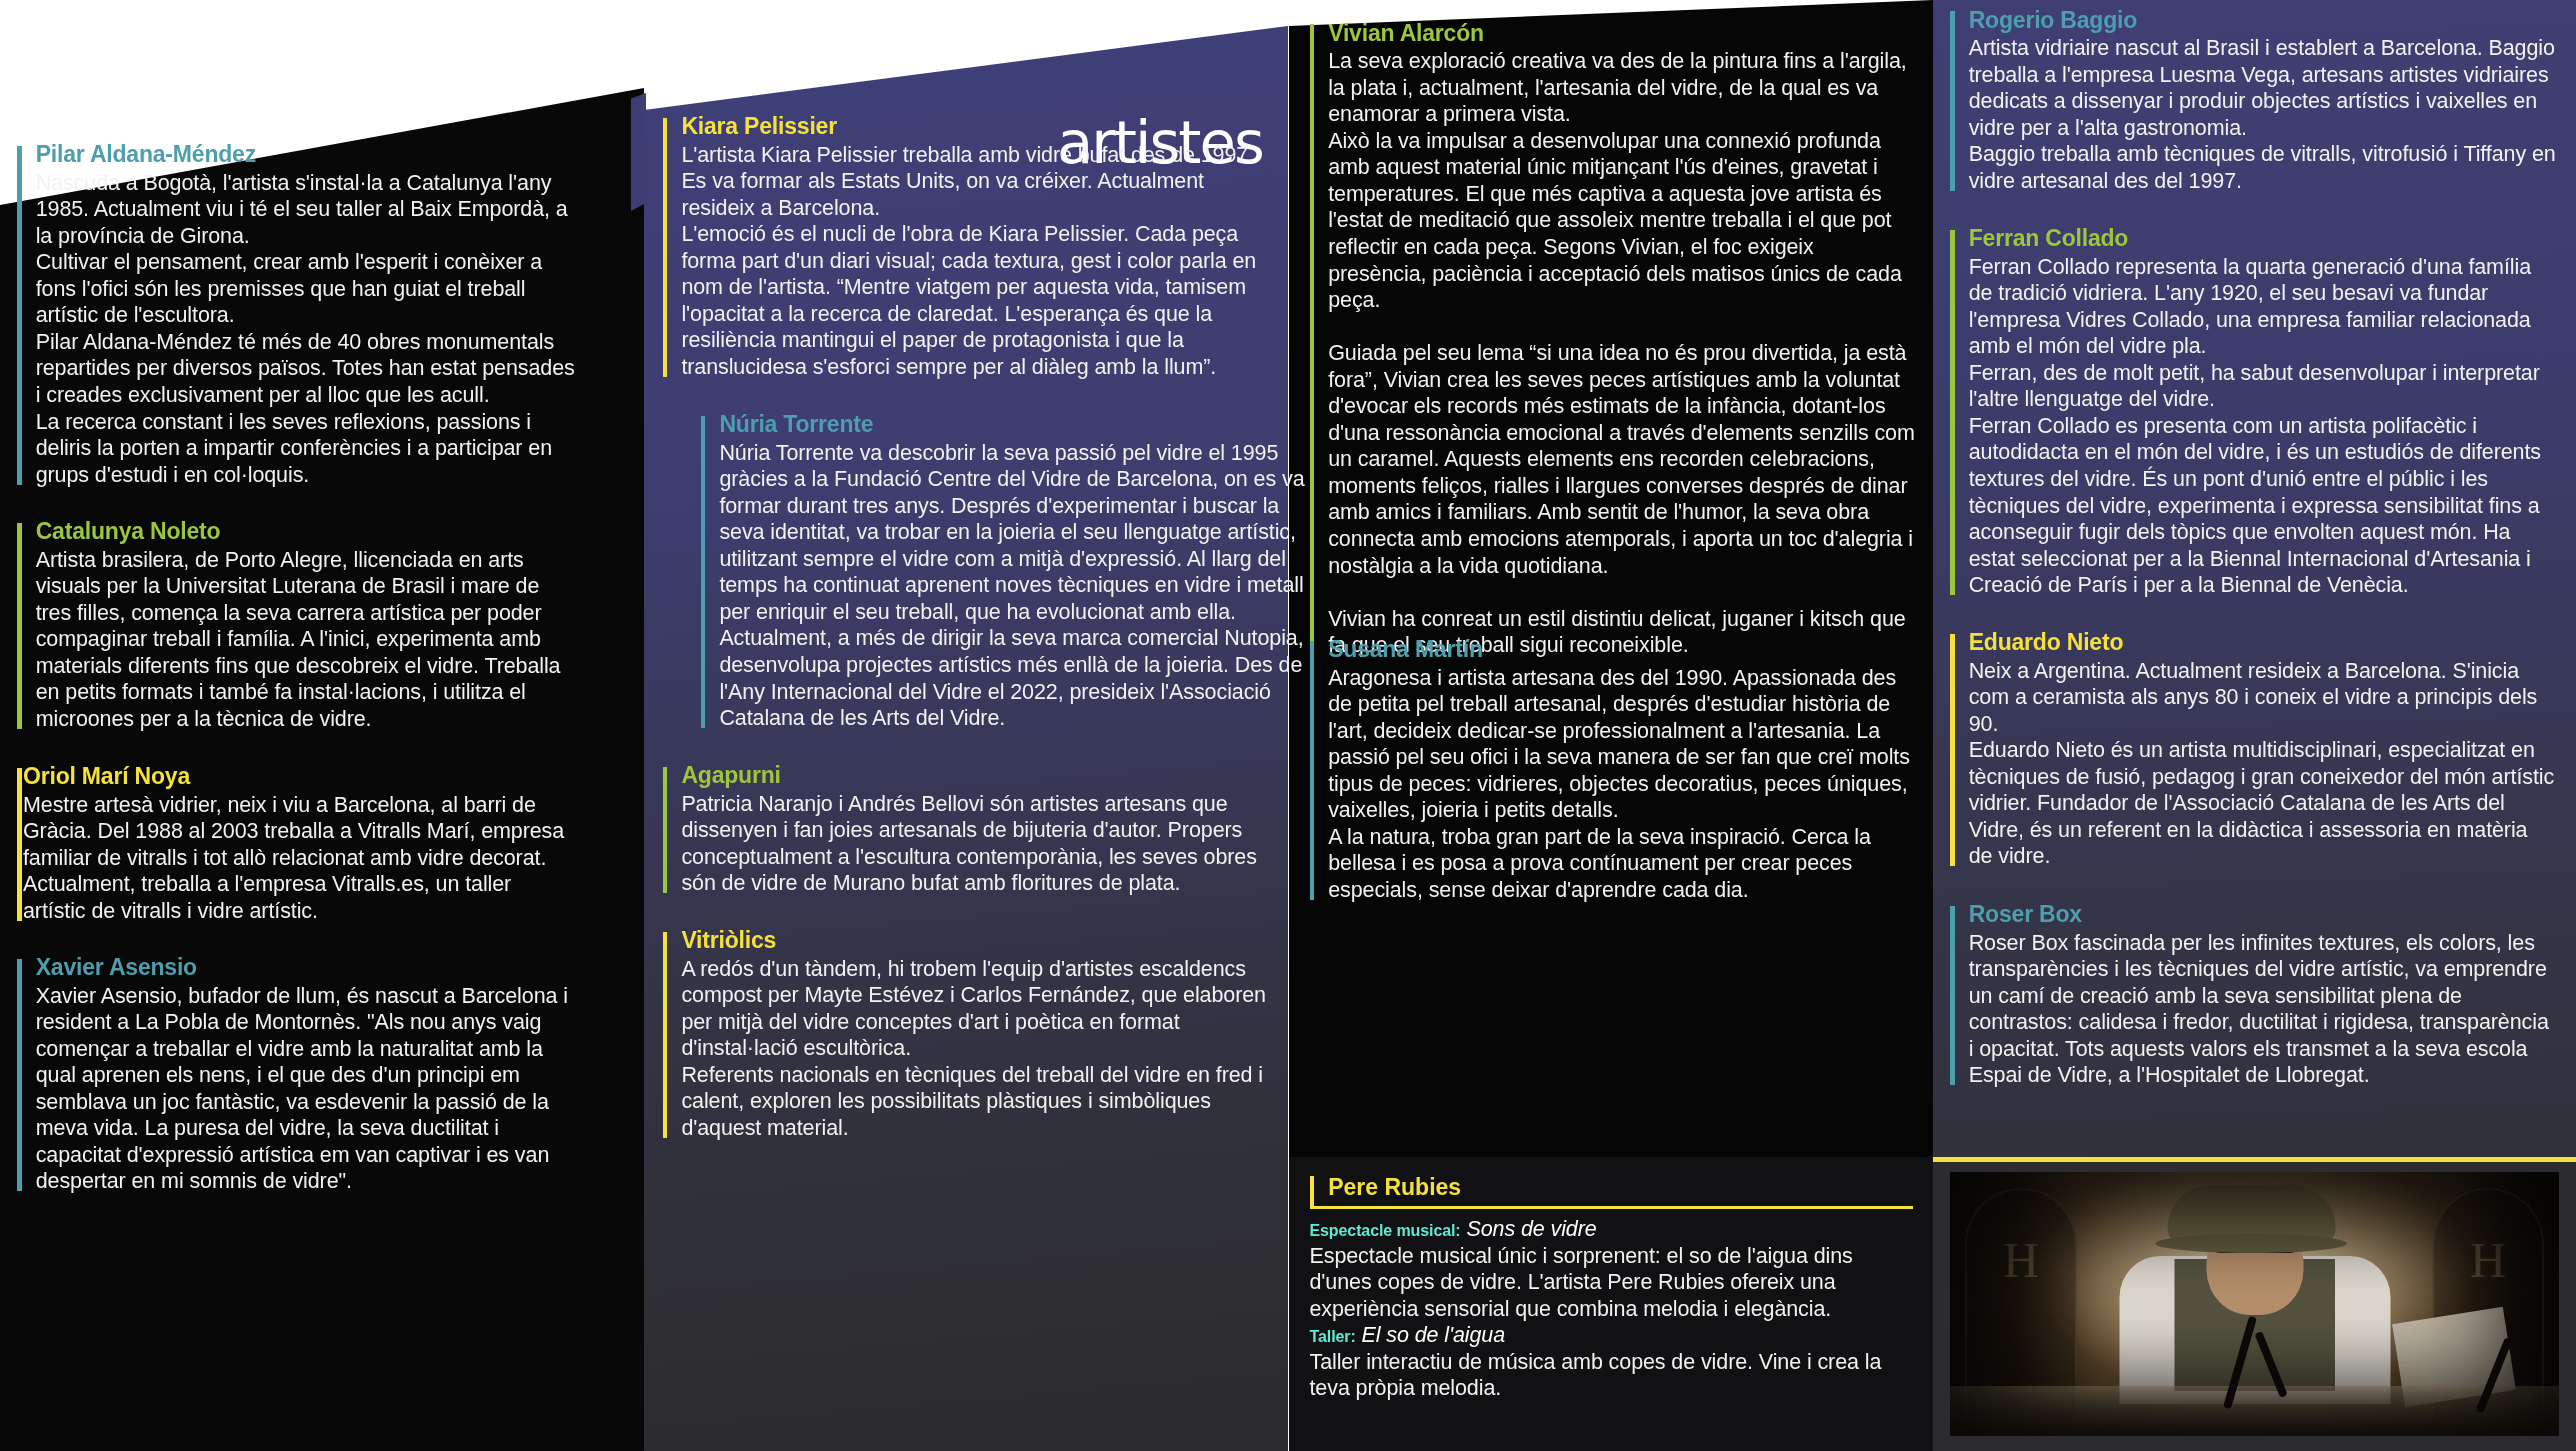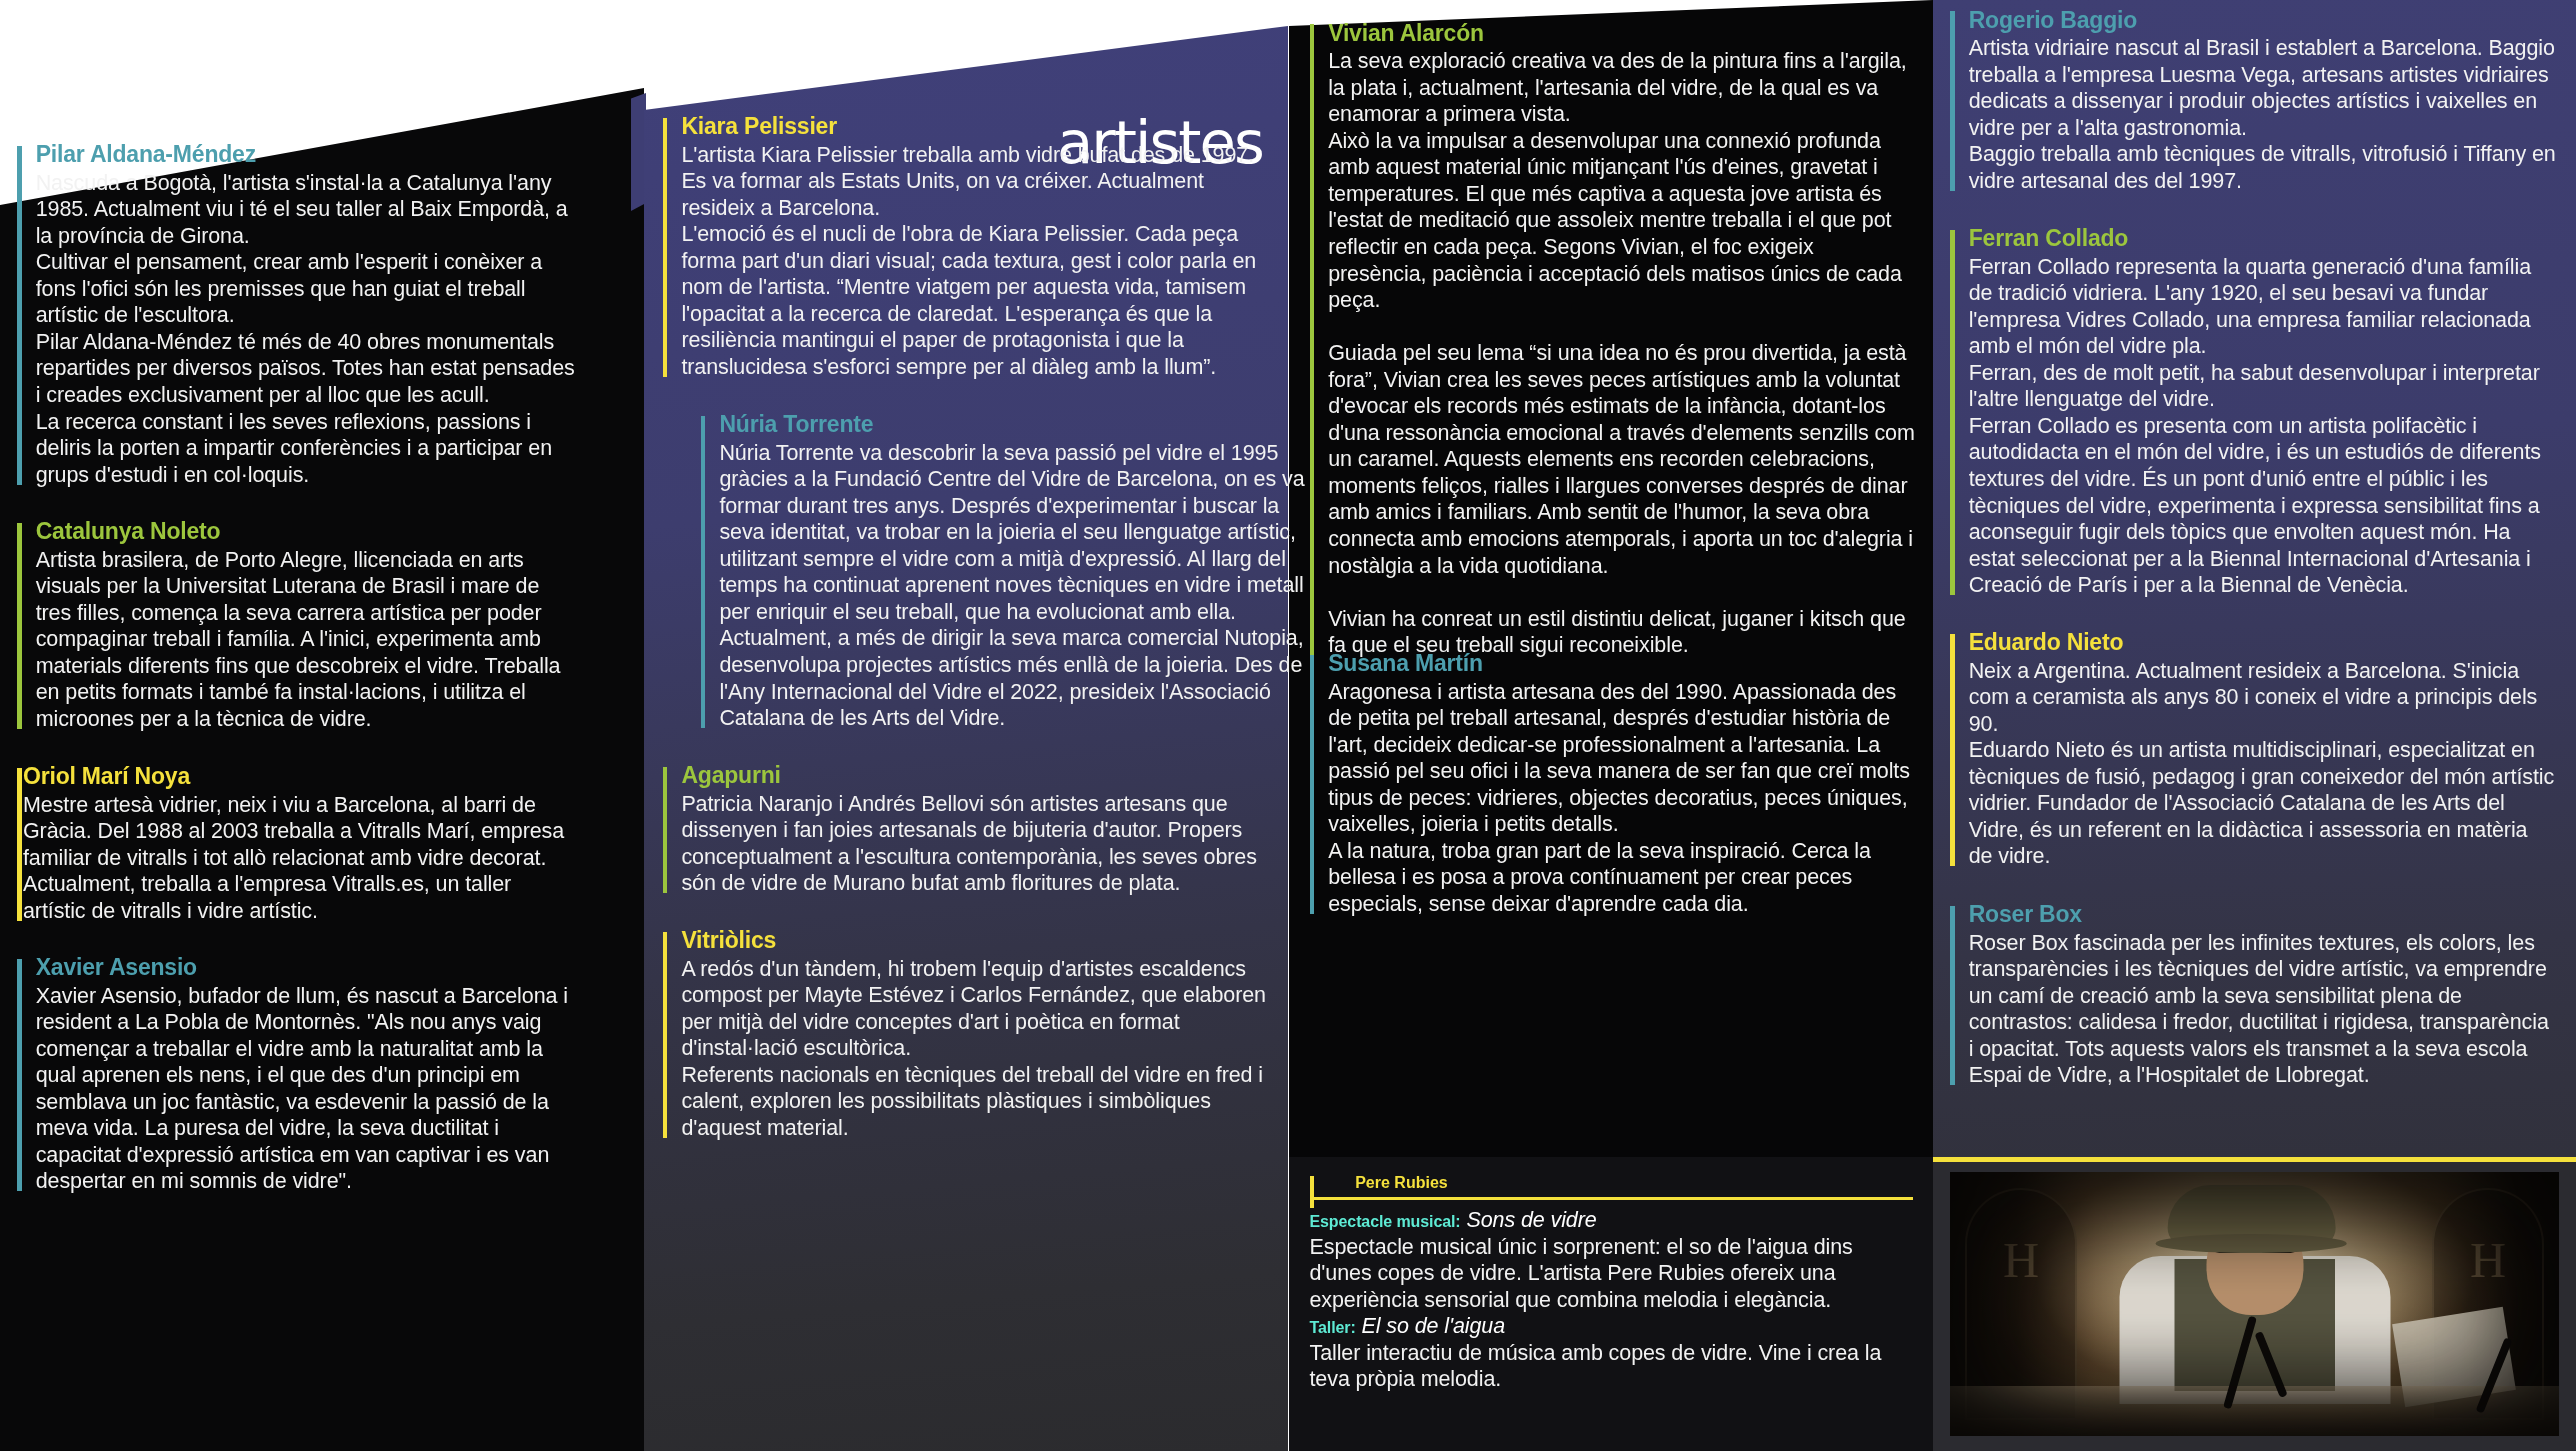--- a/index.html
+++ b/index.html
@@ -47,21 +47,21 @@
              color:var(--accent); margin-bottom:1.9px; letter-spacing:-0.2px; }
   p.btext { font-size:21.5px; line-height:1.235; color:#f2f2f2; font-weight:400;
             letter-spacing:-0.1px; white-space:pre-line; }
 
   
   .pere { position:absolute; left:1289px; top:1157px; width:644px; height:294px;
           background:#111114; padding:17px 20.5px 0 20.5px; }
   .pere-inner { position:relative; padding-left:18.7px; }
   .pere-inner:before { content:""; position:absolute; left:0; top:1.9px; height:32px;
                        width:4.7px; background:#f5e13c; }
-  .pere h2 { font-size:16px; font-weight:bold; color:#f5e13c;margin-left:27px; }
+  .pere h2 { font-size:23px; font-weight:bold; color:#f5e13c; }
   .pere hr { border:0; border-top:3.7px solid #f5e13c; margin:4.7px 0 7.5px 0; }
   .pere .lbl { color:#5eead4; font-weight:bold; font-size:16px; }
   .pere .ital { color:#ffffff; font-style:italic; font-size:21.5px; }
   .pere p { font-size:21.5px; line-height:1.235; color:#f2f2f2; letter-spacing:-0.1px;
             white-space:pre-line; }
 
   
   .photo-wrap { position:absolute; left:1933px; top:1157px; width:643px; height:294px;
                 background:#2b2b30; }
   .photo-rule { position:absolute; left:0; top:0; width:643px; height:4.7px; background:#f5e13c; }
@@ -159,21 +159,21 @@
   <div class="col col3" id="col3">
       <div class="block" style="--accent: #9cc63d; left: 20.5px; top: 20.5px; width: 607px;">
         <h2 class="bname">Vivian Alarcón</h2>
         <p class="btext">La seva exploració creativa va des de la pintura fins a l'argila, la plata i, actualment, l'artesania del vidre, de la qual es va enamorar a primera vista.
 Això la va impulsar a desenvolupar una connexió profunda amb aquest material únic mitjançant l'ús d'eines, gravetat i temperatures. El que més captiva a aquesta jove artista és l'estat de meditació que assoleix mentre treballa i el que pot reflectir en cada peça. Segons Vivian, el foc exigeix presència, paciència i acceptació dels matisos únics de cada peça.
 
 Guiada pel seu lema “si una idea no és prou divertida, ja està fora”, Vivian crea les seves peces artístiques amb la voluntat d'evocar els records més estimats de la infància, dotant-los d'una ressonància emocional a través d'elements senzills com un caramel. Aquests elements ens recorden celebracions, moments feliços, rialles i llargues converses després de dinar amb amics i familiars. Amb sentit de l'humor, la seva obra connecta amb emocions atemporals, i aporta un toc d'alegria i nostàlgia a la vida quotidiana.
 
 Vivian ha conreat un estil distintiu delicat, juganer i kitsch que fa que el seu treball sigui reconeixible.</p>
       </div>
-      <div class="block" style="--accent: #4d9fae; left: 20.5px; top: 651px; width: 607px;">
+      <div class="block" style="--accent: #4d9fae; left: 20.5px; top: 637px; width: 607px;">
         <h2 class="bname">Susana Martín</h2>
         <p class="btext">Aragonesa i artista artesana des del 1990. Apassionada des de petita pel treball artesanal, després d'estudiar història de l'art, decideix dedicar-se professionalment a l'artesania. La passió pel seu ofici i la seva manera de ser fan que creï molts tipus de peces: vidrieres, objectes decoratius, peces úniques, vaixelles, joieria i petits detalls.
 A la natura, troba gran part de la seva inspiració. Cerca la bellesa i es posa a prova contínuament per crear peces especials, sense deixar d'aprendre cada dia.</p>
       </div>
     </div>
   <div class="col col4" id="col4">
       <div class="block" style="--accent: #4d9fae; left: 17px; top: 7.5px; width: 607px;">
         <h2 class="bname">Rogerio Baggio</h2>
         <p class="btext">Artista vidriaire nascut al Brasil i establert a Barcelona. Baggio treballa a l'empresa Luesma Vega, artesans artistes vidriaires dedicats a dissenyar i produir objectes artístics i vaixelles en vidre per a l'alta gastronomia.
 Baggio treballa amb tècniques de vitralls, vitrofusió i Tiffany en vidre artesanal des del 1997.</p>

